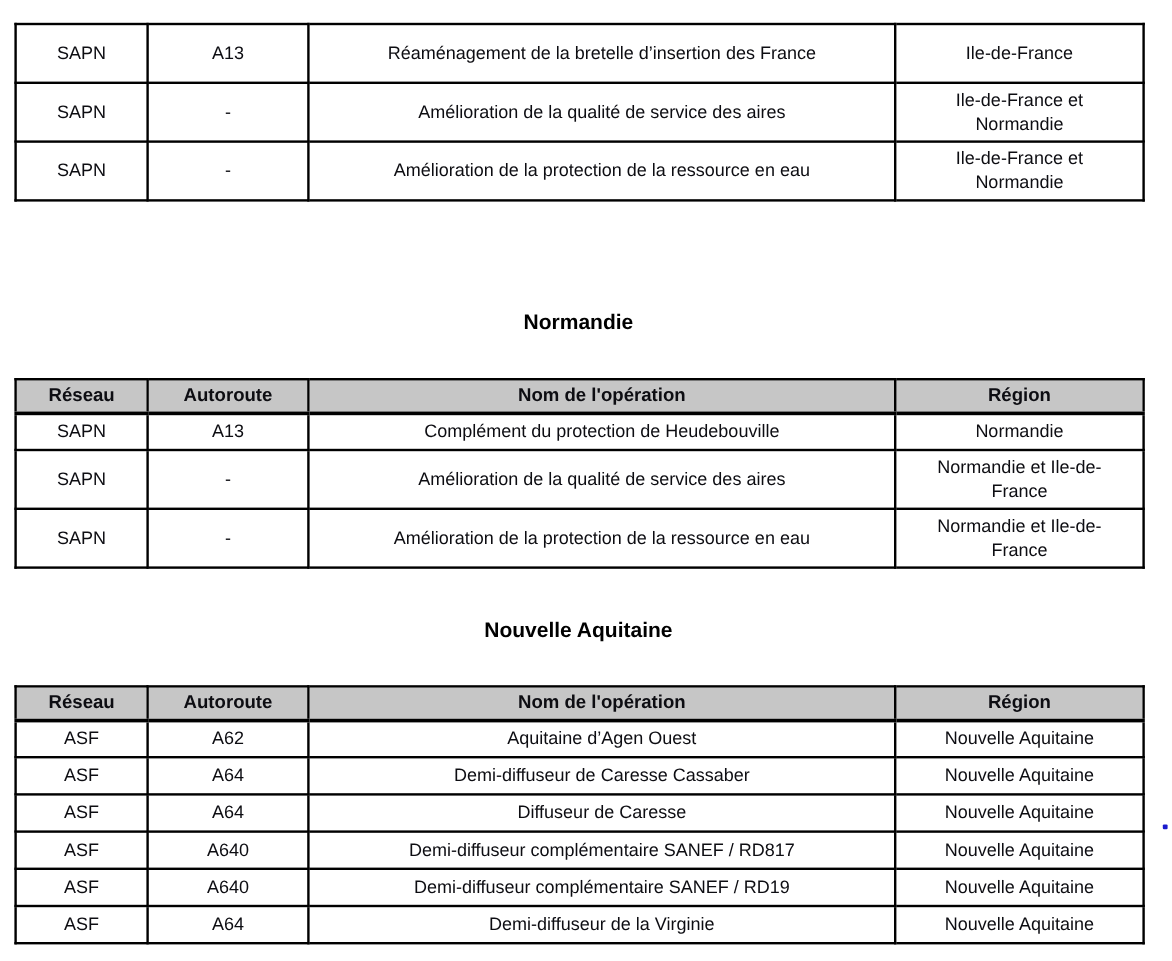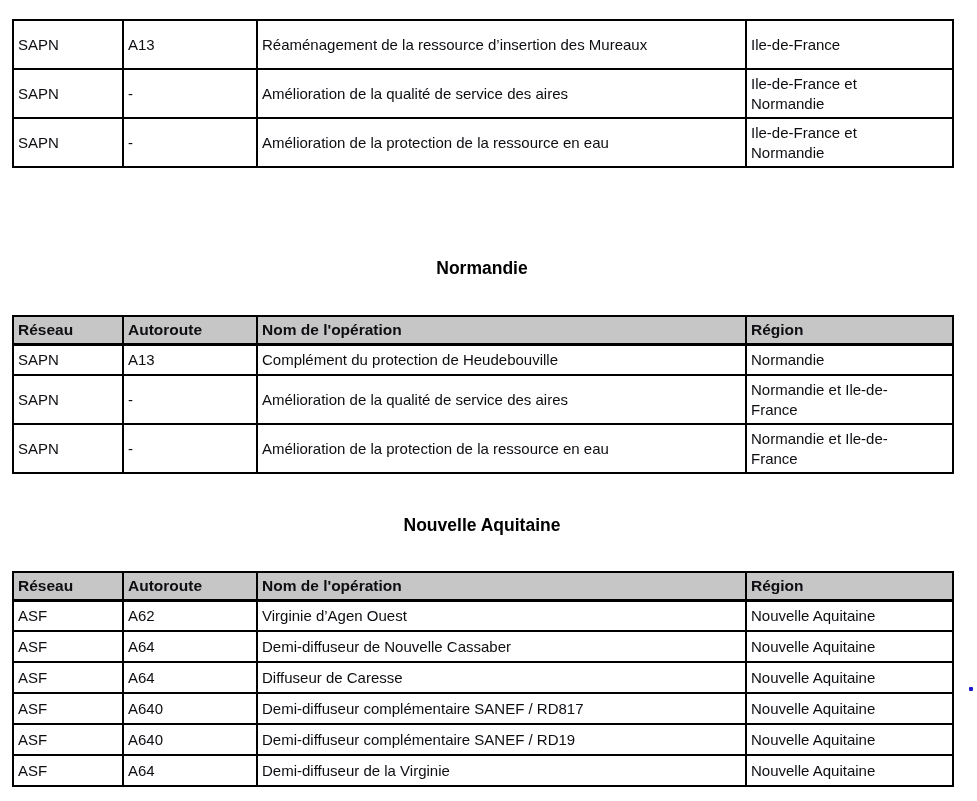--- a/index.html
+++ b/index.html
@@ -19,21 +19,21 @@
     width: 940px;
     border-collapse: collapse;
     table-layout: fixed;
   }
   .t1 { top: 19px; }
   .t2 { top: 315px; }
   .t3 { top: 571px; }
 
   .ops-table td, .ops-table th {
     border: 2px solid #000000;
-    text-align: left;
+    text-align: center;
     vertical-align: middle;
     font-size: 15px;
     line-height: 1.28;
     padding: 2px 4px;
     white-space: pre-line;
     overflow: hidden;
   }
   .ops-table th {
     background: #c6c6c6;
     font-weight: bold;
@@ -82,21 +82,21 @@
     <colgroup>
       <col class="c-reseau">
         <col class="c-autoroute">
         <col class="c-operation">
         <col class="c-region">
     </colgroup>
     <tbody>
       <tr>
         <td>SAPN</td>
         <td>A13</td>
-        <td>Réaménagement de la ressource d’insertion des Mureaux</td>
+        <td>Réaménagement de la bretelle d’insertion des France</td>
         <td>Ile-de-France</td>
       </tr>
       <tr>
         <td>SAPN</td>
         <td>-</td>
         <td>Amélioration de la qualité de service des aires</td>
         <td>Ile-de-France et
 Normandie</td>
       </tr>
       <tr>
@@ -164,27 +164,27 @@
         <th>Réseau</th>
         <th>Autoroute</th>
         <th>Nom de l'opération</th>
         <th>Région</th>
       </tr>
     </thead>
     <tbody>
       <tr>
         <td>ASF</td>
         <td>A62</td>
-        <td>Virginie d’Agen Ouest</td>
+        <td>Aquitaine d’Agen Ouest</td>
         <td>Nouvelle Aquitaine</td>
       </tr>
       <tr>
         <td>ASF</td>
         <td>A64</td>
-        <td>Demi-diffuseur de Nouvelle Cassaber</td>
+        <td>Demi-diffuseur de Caresse Cassaber</td>
         <td>Nouvelle Aquitaine</td>
       </tr>
       <tr>
         <td>ASF</td>
         <td>A64</td>
         <td>Diffuseur de Caresse</td>
         <td>Nouvelle Aquitaine</td>
       </tr>
       <tr>
         <td>ASF</td>

